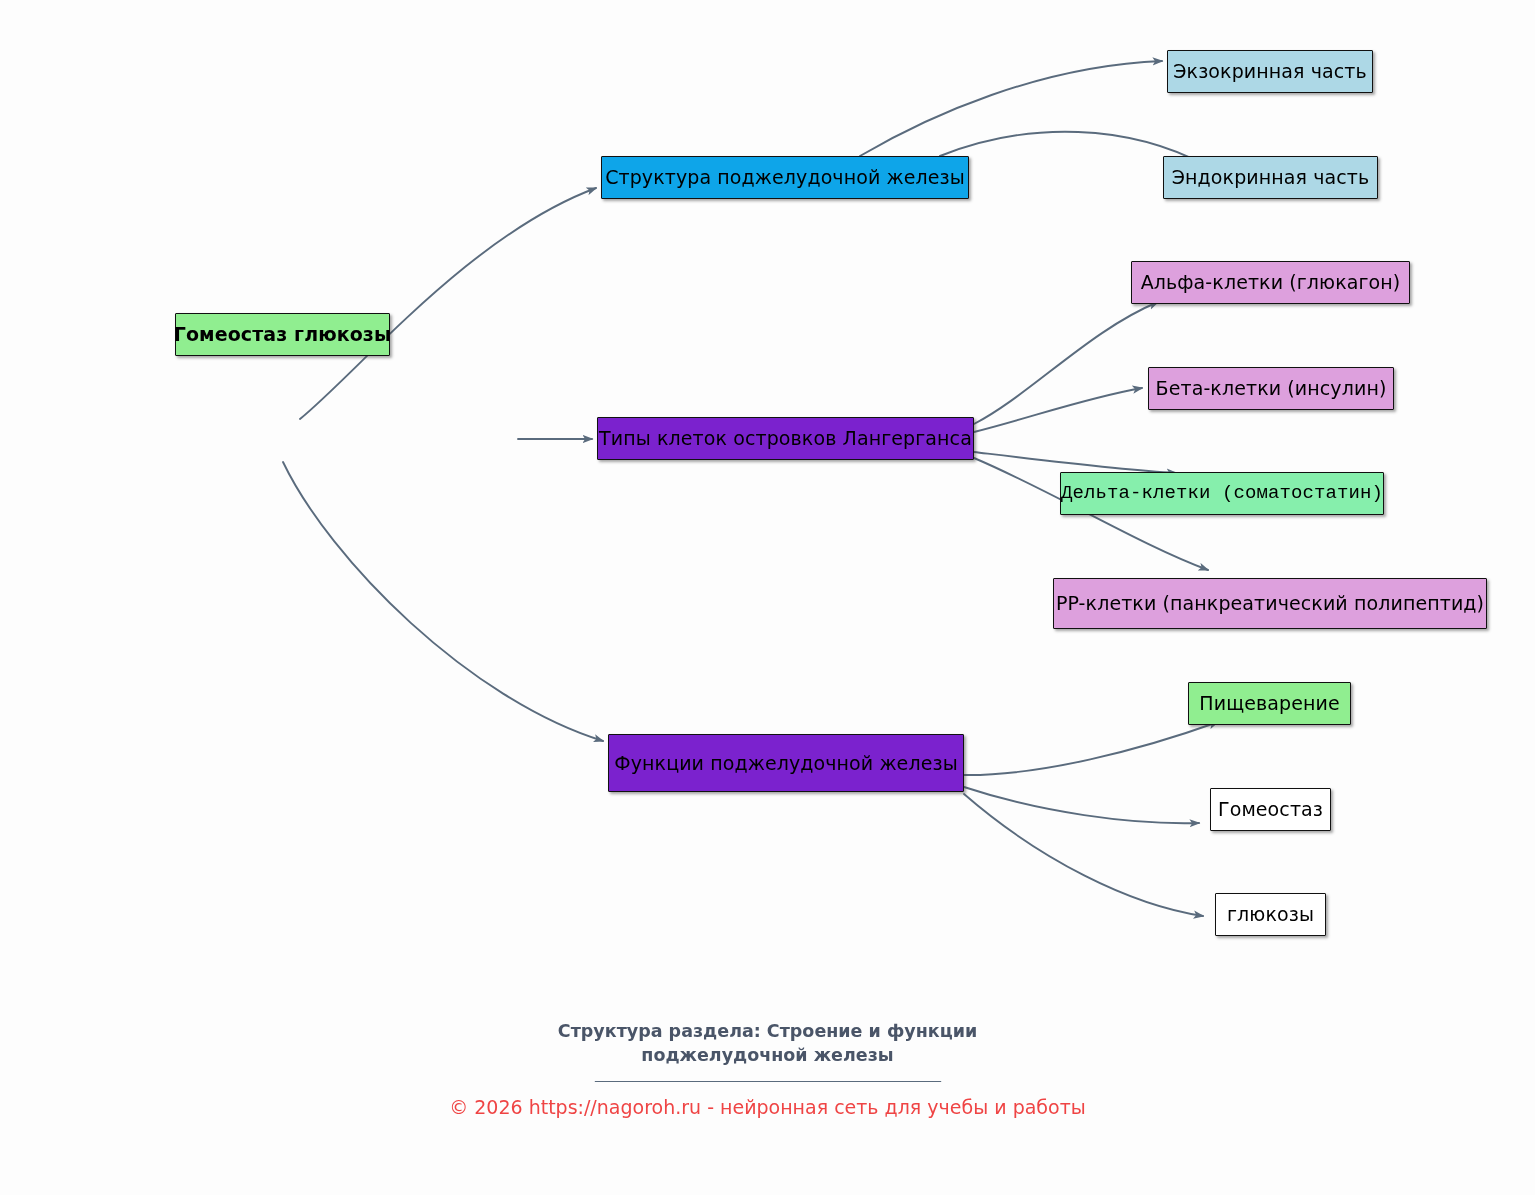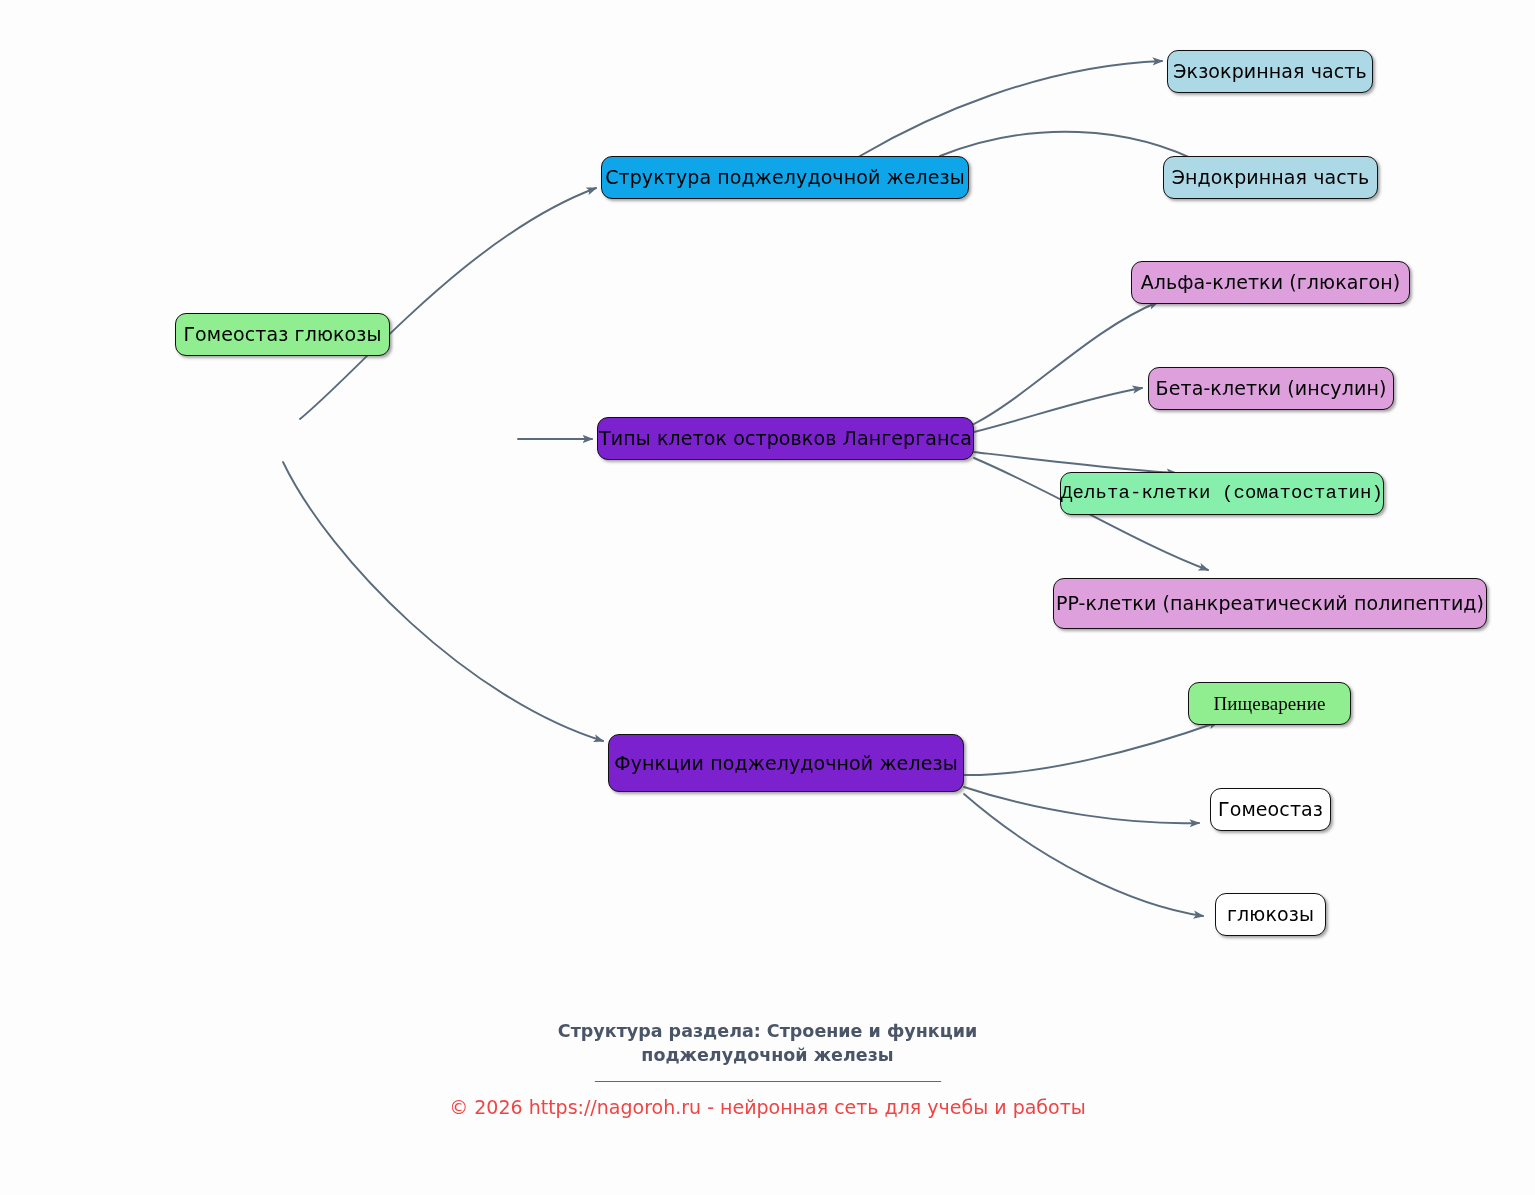--- a/index.html
+++ b/index.html
@@ -33,21 +33,21 @@
     pointer-events: none;
   }
 
   .node {
     position: absolute;
     box-sizing: border-box;
     display: flex;
     align-items: center;
     justify-content: center;
     border: 1.4px solid #111111;
-    border-radius: 11px;
+    border-radius: 1px;
     color: #000000;
     font-family: "DejaVu Sans", sans-serif;
     font-size: 19px;
     line-height: 1;
     white-space: nowrap;
     box-shadow: 2px 2px 3px rgba(60,60,60,0.45);
     letter-spacing: 0.1px;
   }
 
   .node-label {
@@ -118,21 +118,21 @@
 
       <path d="M 964,775 C 1040,776 1140,750 1218,722" marker-end="url(#arrowhead)"></path>
 
       <path d="M 964,787 C 1040,812 1130,825 1199,823" marker-end="url(#arrowhead)"></path>
 
       <path d="M 964,794 C 1040,860 1130,905 1203,916" marker-end="url(#arrowhead)"></path>
     </g>
   </svg>
 
 
-  <div class="node" style="left:175px; top:313px; width:215px; height:43px; background:#90ee90;">
+  <div class="node" style="left:175px; top:313px; width:215px; height:43px; background:#90ee90;font-weight:bold;">
     <span class="node-label">Гомеостаз глюкозы</span>
   </div>
 
   <div class="node" style="left:601px; top:156px; width:368px; height:43px; background:#0ea5e9;">
     <span class="node-label">Структура поджелудочной железы</span>
   </div>
 
   <div class="node" style="left:597px; top:417px; width:377px; height:43px; background:#7b22ce;">
     <span class="node-label">Типы клеток островков Лангерганса</span>
   </div>
@@ -158,21 +158,21 @@
   </div>
 
   <div class="node" style="left:1060px; top:472px; width:324px; height:43px; background:#86efac;font-family:Liberation Mono, monospace;">
     <span class="node-label">Дельта-клетки (соматостатин)</span>
   </div>
 
   <div class="node" style="left:1053px; top:578px; width:434px; height:51px; background:#dda0dd;align-items:center;">
     <span class="node-label">PP-клетки (панкреатический полипептид)</span>
   </div>
 
-  <div class="node" style="left:1188px; top:682px; width:163px; height:43px; background:#90ee90;font-family:Liberation Serif, serif;">
+  <div class="node" style="left:1188px; top:682px; width:163px; height:43px; background:#90ee90;">
     <span class="node-label">Пищеварение</span>
   </div>
 
   <div class="node" style="left:1210px; top:788px; width:121px; height:43px; background:#ffffff;">
     <span class="node-label">Гомеостаз</span>
   </div>
 
   <div class="node" style="left:1215px; top:893px; width:111px; height:43px; background:#ffffff;">
     <span class="node-label">глюкозы</span>
   </div>

